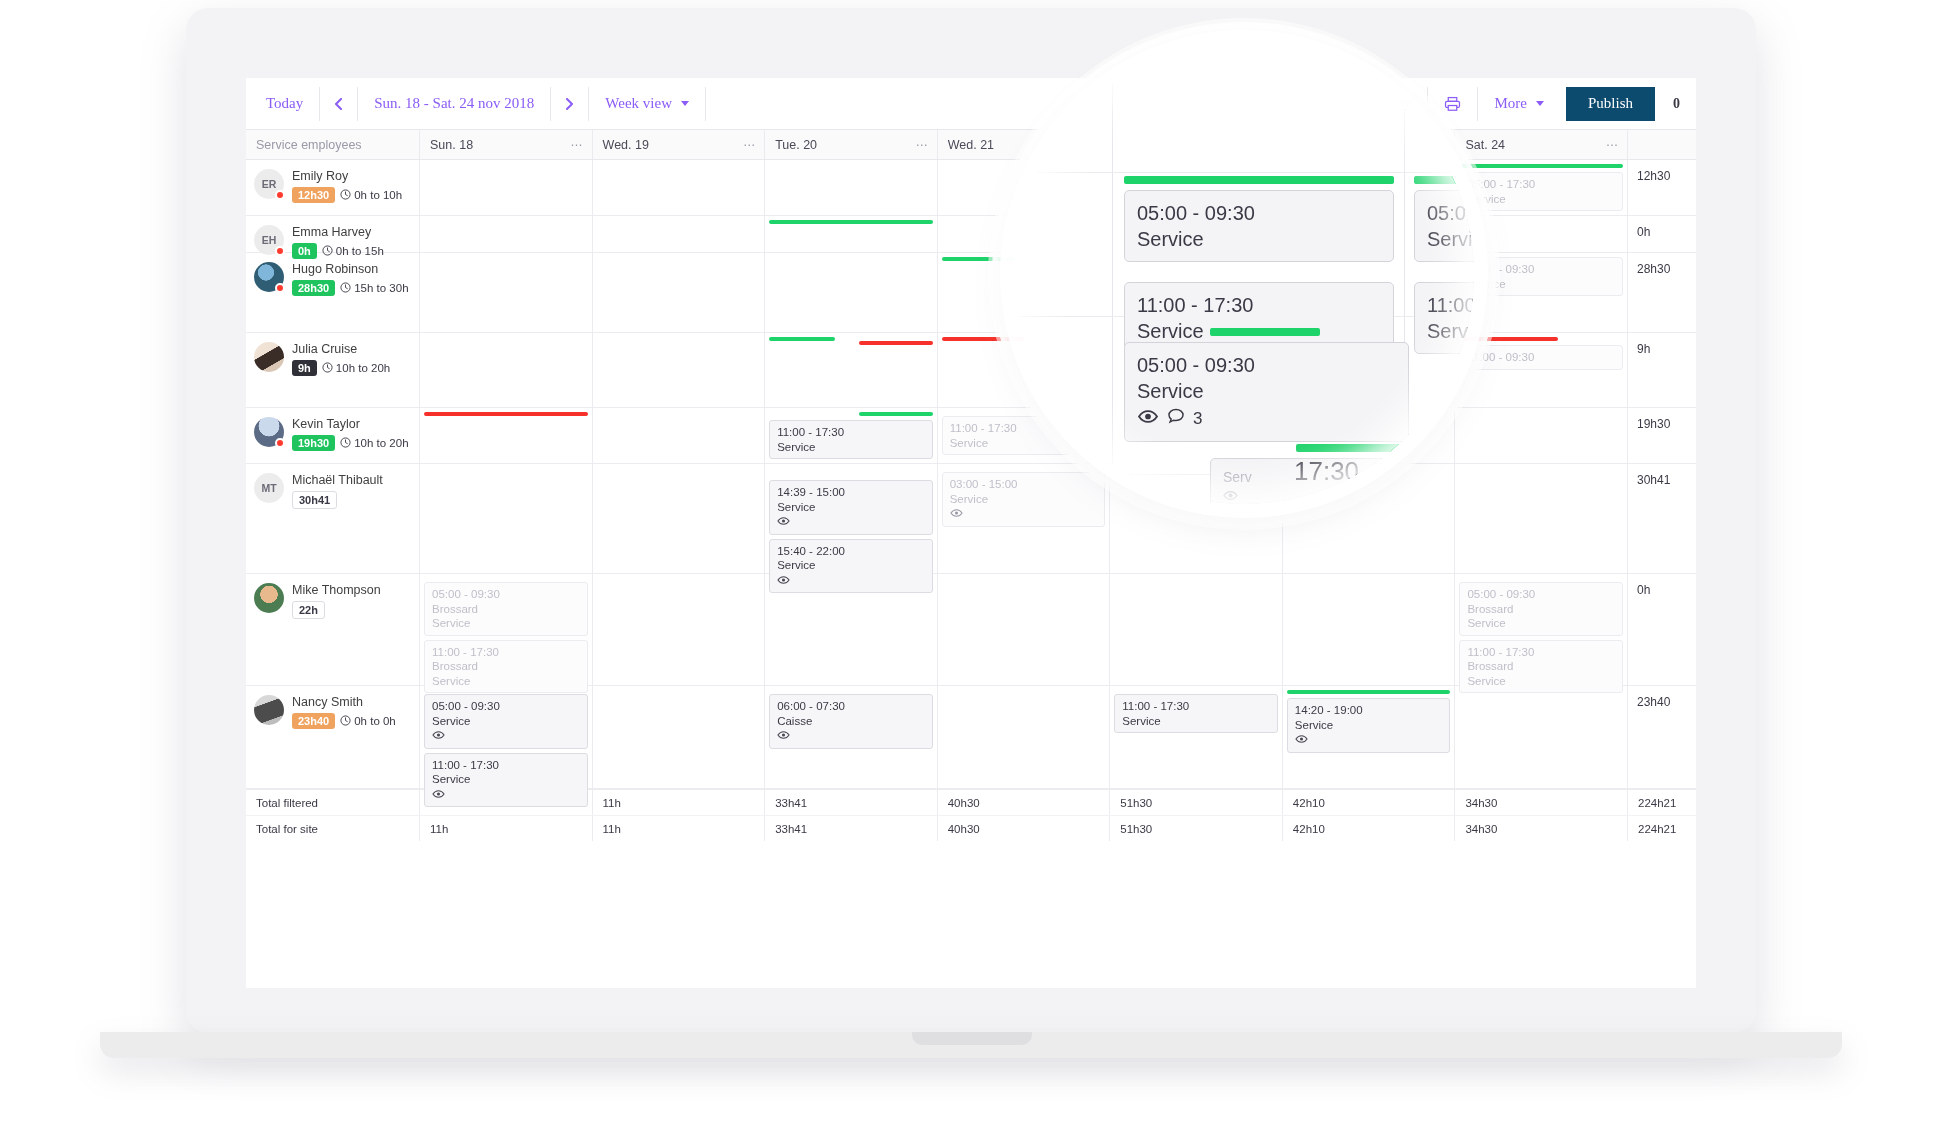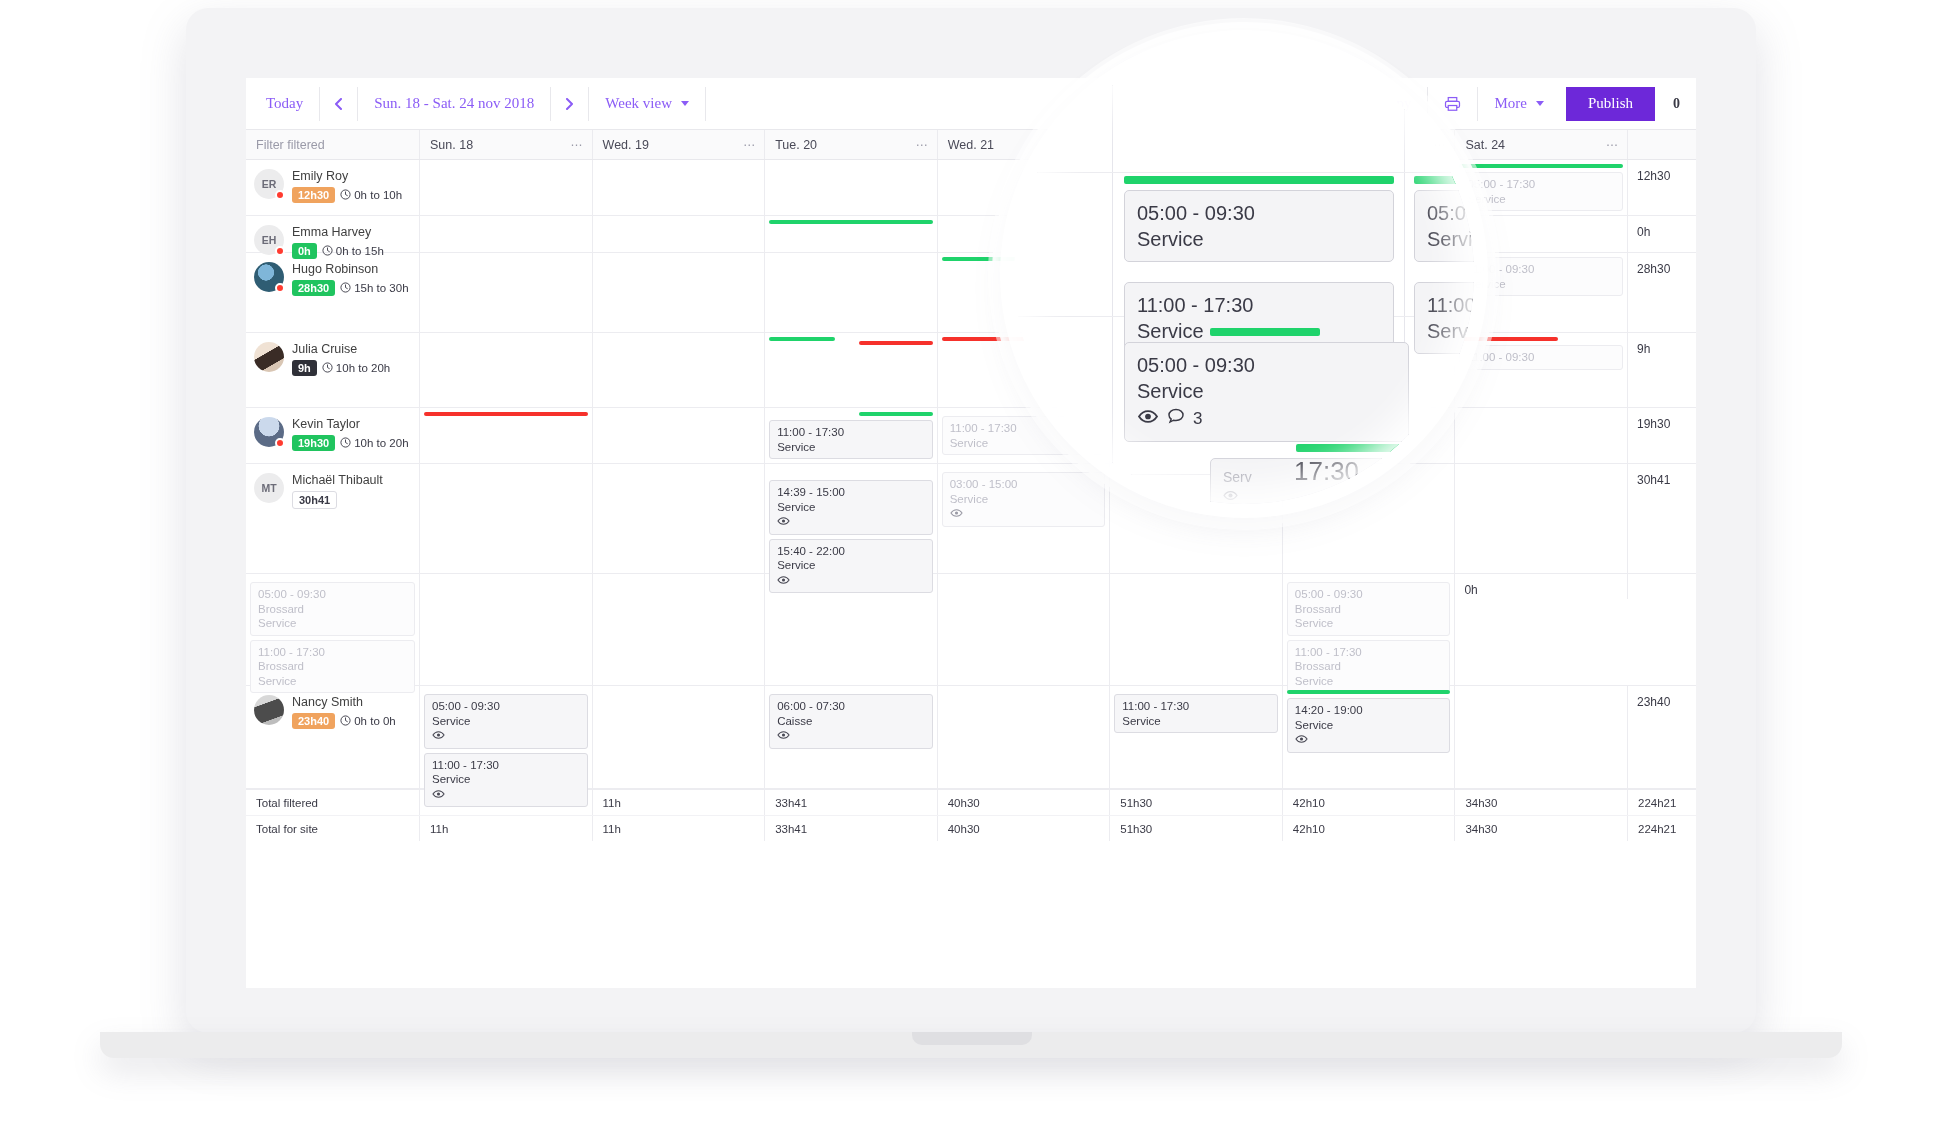--- a/index.html
+++ b/index.html
@@ -72,21 +72,21 @@
   .tb-btn.dim { color: #c6bcdd; }
   .caret {
     display:inline-block;
     width:0;height:0;
     border-left:4.5px solid transparent;
     border-right:4.5px solid transparent;
     border-top:5.5px solid currentColor;
     margin-left:2px;
   }
   .publish-btn {
-    background: #6d28d9;
+    background: #0c4a6e;
     color: #fff;
     font-size: 15px;
     height: 34px;
     padding: 0 22px;
     display: flex; align-items: center;
     cursor: pointer;
     margin-left: 6px;
   }
   .publish-count {
     padding: 0 16px 0 18px;
@@ -335,21 +335,21 @@
         </div>
         <div class="publish-btn">
           <span>Publish</span>
         </div>
         <div class="publish-count">0</div>
       </div>
     </div>
 
     <div class="hdr-row">
       <div class="hdr-cell">
-        <span class="hdr-filter">Filter filtered</span>
+        <span class="hdr-filter">Service employees</span>
       </div>
       <div class="hdr-cell">
         <span>Sun. 18</span>
         <span class="dots">⋯</span>
       </div>
       <div class="hdr-cell">
         <span>Wed. 19</span>
         <span class="dots">⋯</span>
       </div>
       <div class="hdr-cell">
@@ -627,20 +627,29 @@
             </div>
           </div>
         </div>
         <div class="cell"></div>
         <div class="cell"></div>
         <div class="cell"></div>
         <div class="total-col">30h41</div>
       </div>
 
       <div class="row" style="height:112px">
+        <div class="emp">
+          <div class="avatar ph-4"></div>
+          <div class="emp-info">
+            <div class="emp-name">Mike Thompson</div>
+            <div class="emp-meta">
+              <span class="hpill plain">22h</span>
+            </div>
+          </div>
+        </div>
         <div class="cell">
           <div class="ev ghost" style="margin-top:4px">
             <div class="t">05:00 - 09:30</div>
             <div class="s">Brossard</div>
             <div class="s">Service</div>
           </div>
           <div class="ev ghost">
             <div class="t">11:00 - 17:30</div>
             <div class="s">Brossard</div>
             <div class="s">Service</div>

